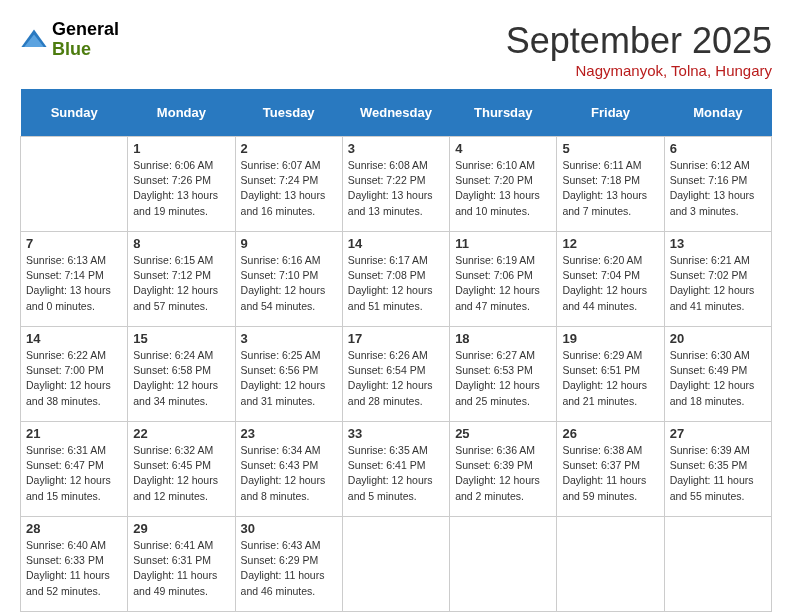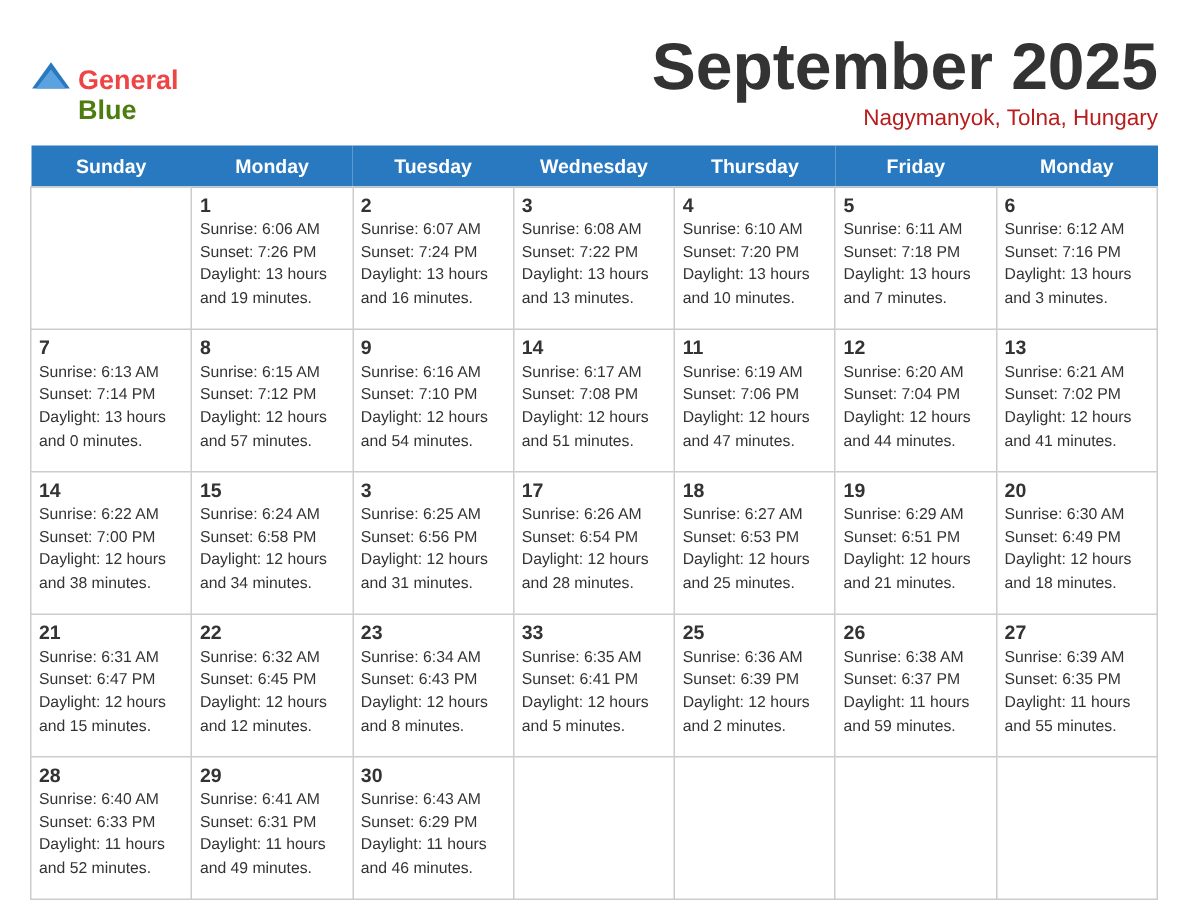--- a/index.html
+++ b/index.html
@@ -22,54 +22,53 @@
       gap: 4px;
     }
     .logo-text {
       display: flex;
       flex-direction: column;
       line-height: 1.1;
     }
     .logo-general {
       font-size: 18px;
       font-weight: bold;
-      color: #ef4444;
-      margin-top: 24px;
+      color: #000000;
     }
     .logo-blue {
       font-size: 18px;
       font-weight: bold;
       color: #4d7c0f;
     }
     .logo-icon {
       width: 28px;
       height: 28px;
     }
     .title-area {
       text-align: right;
     }
     .month-title {
-      font-size: 44px;
-      font-weight: bold;
+      font-size: 36px;
+      font-weight: normal;
       color: #333;
     }
     .location {
       font-size: 15px;
       color: #b91c1c;
     }
     table {
       width: 100%;
       border-collapse: collapse;
       font-size: 11px;
     }
     .day-header {
       background-color: #2979c0;
       color: #fff;
       text-align: center;
-      padding: 6px 4px;
+      padding: 16px 4px;
       font-size: 13px;
       font-weight: bold;
     }
     td {
       border: 1px solid #ccc;
       vertical-align: top;
       padding: 4px 5px;
       width: calc(100% / 7);
       min-height: 80px;
       height: 90px;

